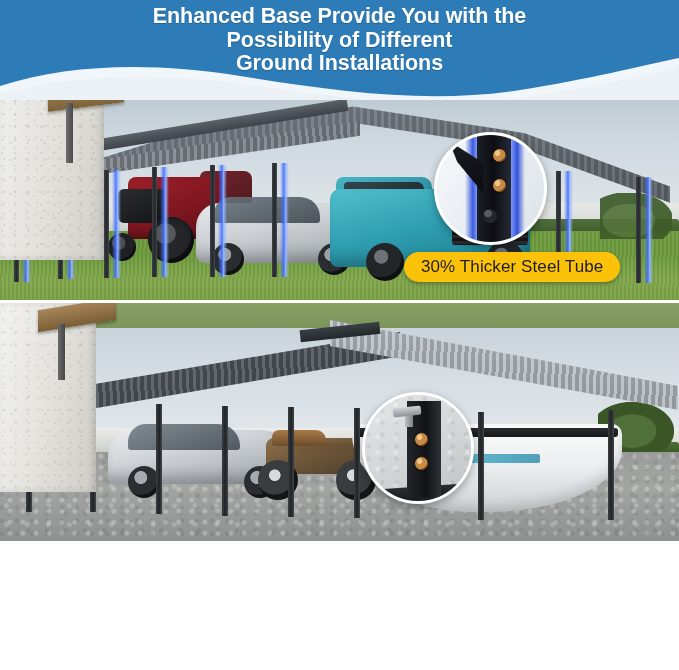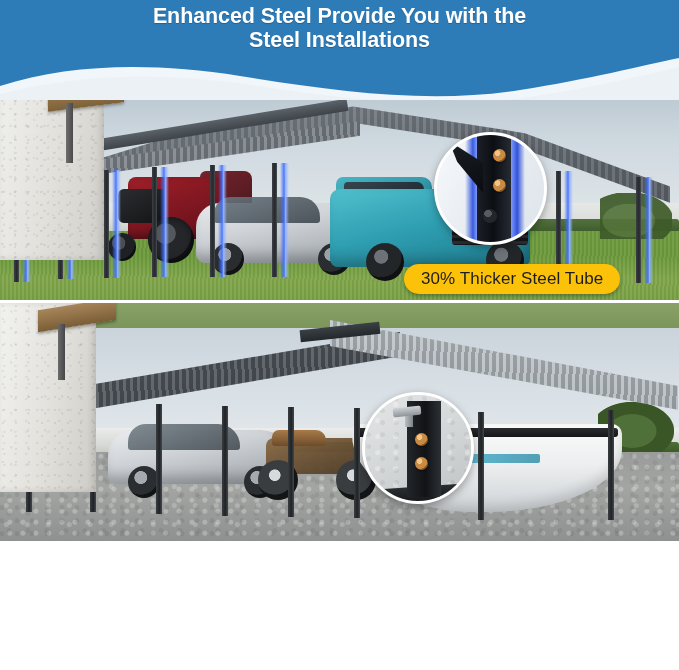--- a/index.html
+++ b/index.html
@@ -263,21 +263,21 @@
     color:#1d1d1d;
     font-size:17px;
     font-weight:500;
     letter-spacing:.1px;
     border-radius:17px;
     padding:5px 17px 6px 17px;
     white-space:nowrap;
     box-shadow:0 2px 4px rgba(0,0,0,.3);
     line-height:1.12;
   }
-  .badge-1{left:404px;top:264px;}
+  .badge-1{left:404px;top:252px;}
   .badge-2{left:410px;top:505px;}
 
   
   .swatch-strip{
     position:absolute;left:0;top:541px;width:679px;height:129px;
     background:#ffffff;z-index:28;
     display:flex;align-items:flex-start;justify-content:space-around;
     padding:14px 16px 0 16px;
   }
   .swatch-item{width:150px;display:flex;flex-direction:column;align-items:center;}
@@ -457,19 +457,20 @@
   </div>
 
   <div class="badge badge-1">30% Thicker Steel Tube</div>
 
   <div class="header">
     <svg class="header-wave" viewBox="0 0 679 46" preserveAspectRatio="none">
       <path d="M0,30 C70,8 150,6 240,20 C340,36 430,48 520,34 C590,23 640,10 679,2 L679,46 L0,46 Z" fill="#ffffff" opacity="0.93"></path>
       <path d="M0,38 C80,18 160,16 250,29 C350,44 440,54 530,41 C595,31 645,19 679,11 L679,46 L0,46 Z" fill="#e9eef2" opacity="0.6"></path>
     </svg>
     <div class="header-title">
-      <span>Enhanced Steel Provide You with the</span>
-      <span>Steel Installations</span>
+      <span>Enhanced Base Provide You with the</span>
+      <span>Possibility of Different</span>
+      <span>Ground Installations</span>
     </div>
   </div>
 
 
 </div>
 
 </body></html>

